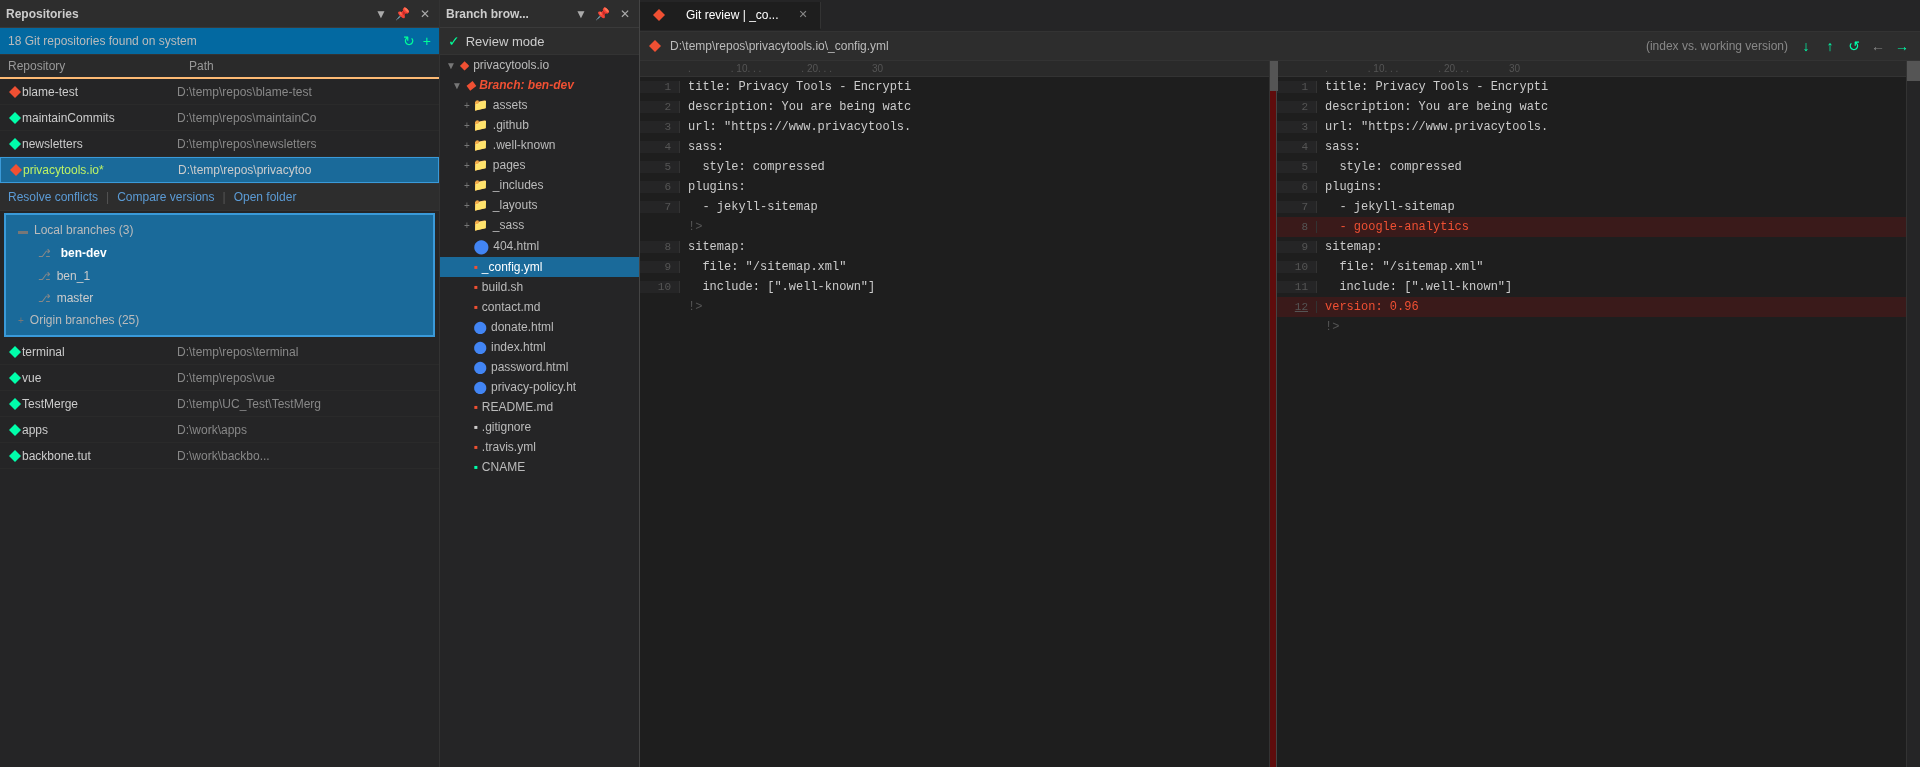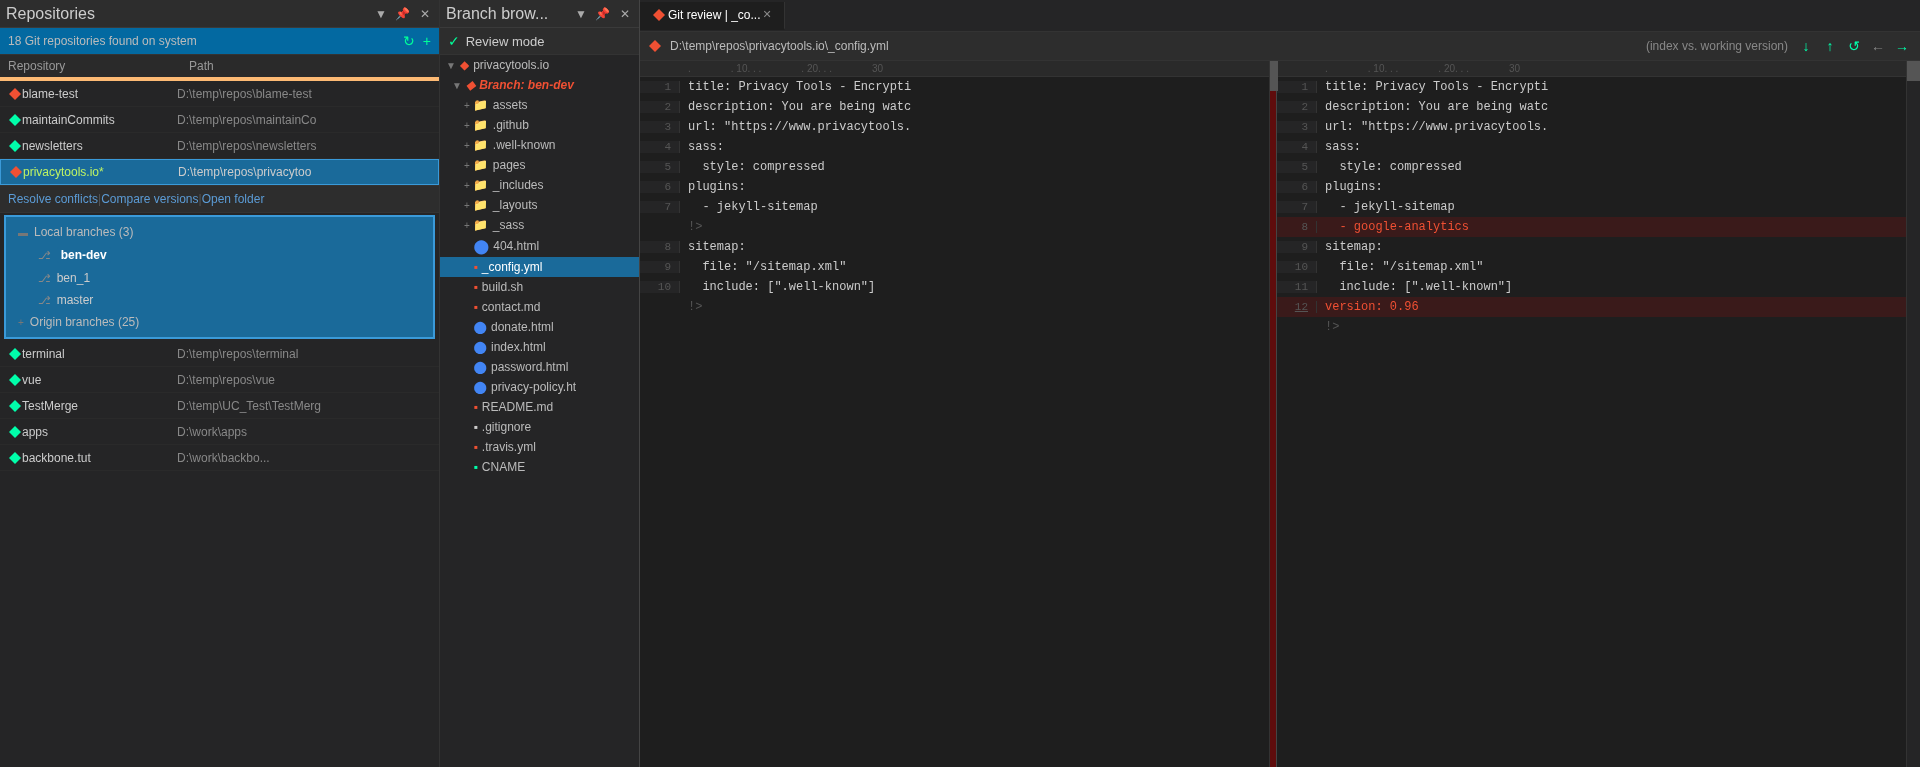--- a/index.html
+++ b/index.html
@@ -26,23 +26,23 @@
       display: flex;
       align-items: center;
       padding: 4px 6px;
       background: #2d2d2d;
       border-bottom: 1px solid #3a3a3a;
       min-height: 28px;
     }
 
     .panel-title {
       flex: 1;
-      font-size: 16px;
+      font-size: 12px;
       color: #ccc;
-      font-weight: normal;
+      font-weight: bold;
     }
 
     .header-icons {
       display: flex;
       gap: 6px;
       align-items: center;
     }
 
     .header-icon {
       color: #aaa;
@@ -79,21 +79,21 @@
     .repo-count-icon {
       color: #0f9;
       font-size: 14px;
       cursor: pointer;
     }
 
     .repo-table-header {
       display: flex;
       padding: 4px 8px;
       background: #2a2a2a;
-      border-bottom: 4px solid #fdba74;
+      border-bottom: 2px solid #fdba74;
       color: #999;
       font-size: 12px;
     }
 
     .repo-table-header .col-repo { flex: 0 0 170px; }
     .repo-table-header .col-path { flex: 1; margin-left: 11px; }
 
     .repo-list {
       overflow-y: auto;
       flex: 1;
@@ -135,20 +135,21 @@
 
     .repo-item.active .repo-path { color: #ccc; }
 
     
     .conflicts-bar {
       padding: 6px 8px;
       background: #2d2d2d;
       border-top: 1px solid #333;
       border-bottom: 1px solid #333;
       display: flex;
+      gap: 8px;
     }
 
     .conflict-link {
       color: #5b9bd5;
       cursor: pointer;
       font-size: 12px;
     }
 
     .conflict-sep { color: #555; font-size: 12px; }
 
@@ -256,21 +257,21 @@
       min-height: 32px;
     }
 
     .diff-tab {
       display: flex;
       align-items: center;
       padding: 6px 12px;
       background: #1e1e1e;
       border-right: 1px solid #333;
       cursor: pointer;
-      gap: 2px;
+      gap: 20px;
       font-size: 12px;
       color: #ccc;
     }
 
     .diff-tab.active {
       background: #1e1e1e;
       border-bottom: 2px solid #1e1e1e;
       color: #fff;
     }
 

